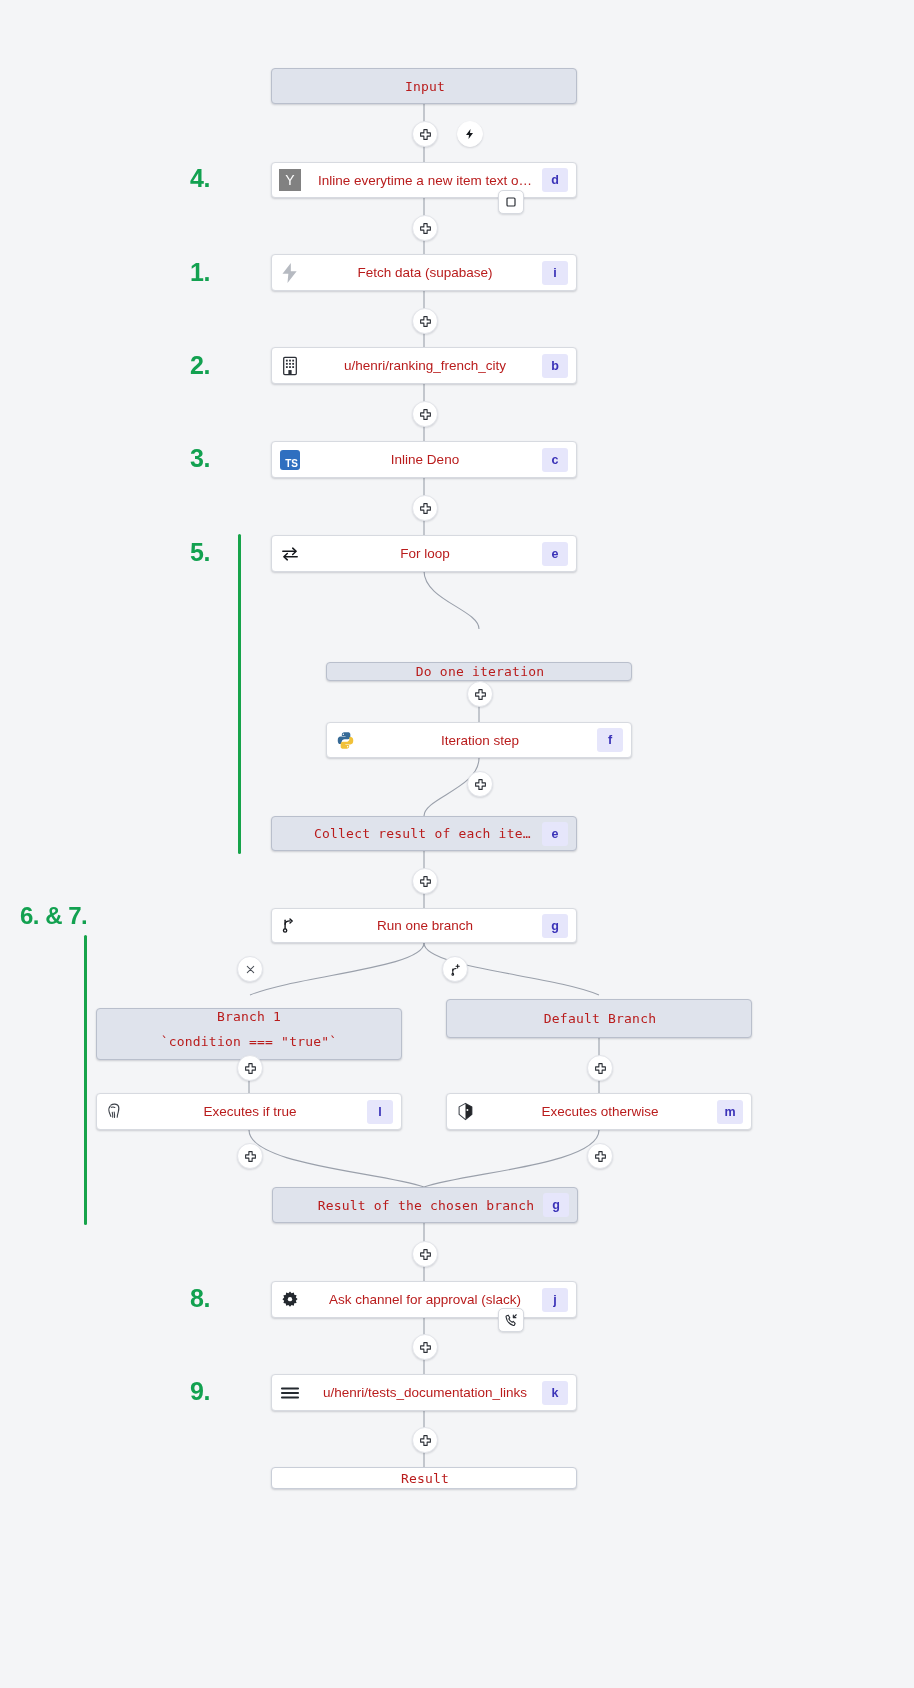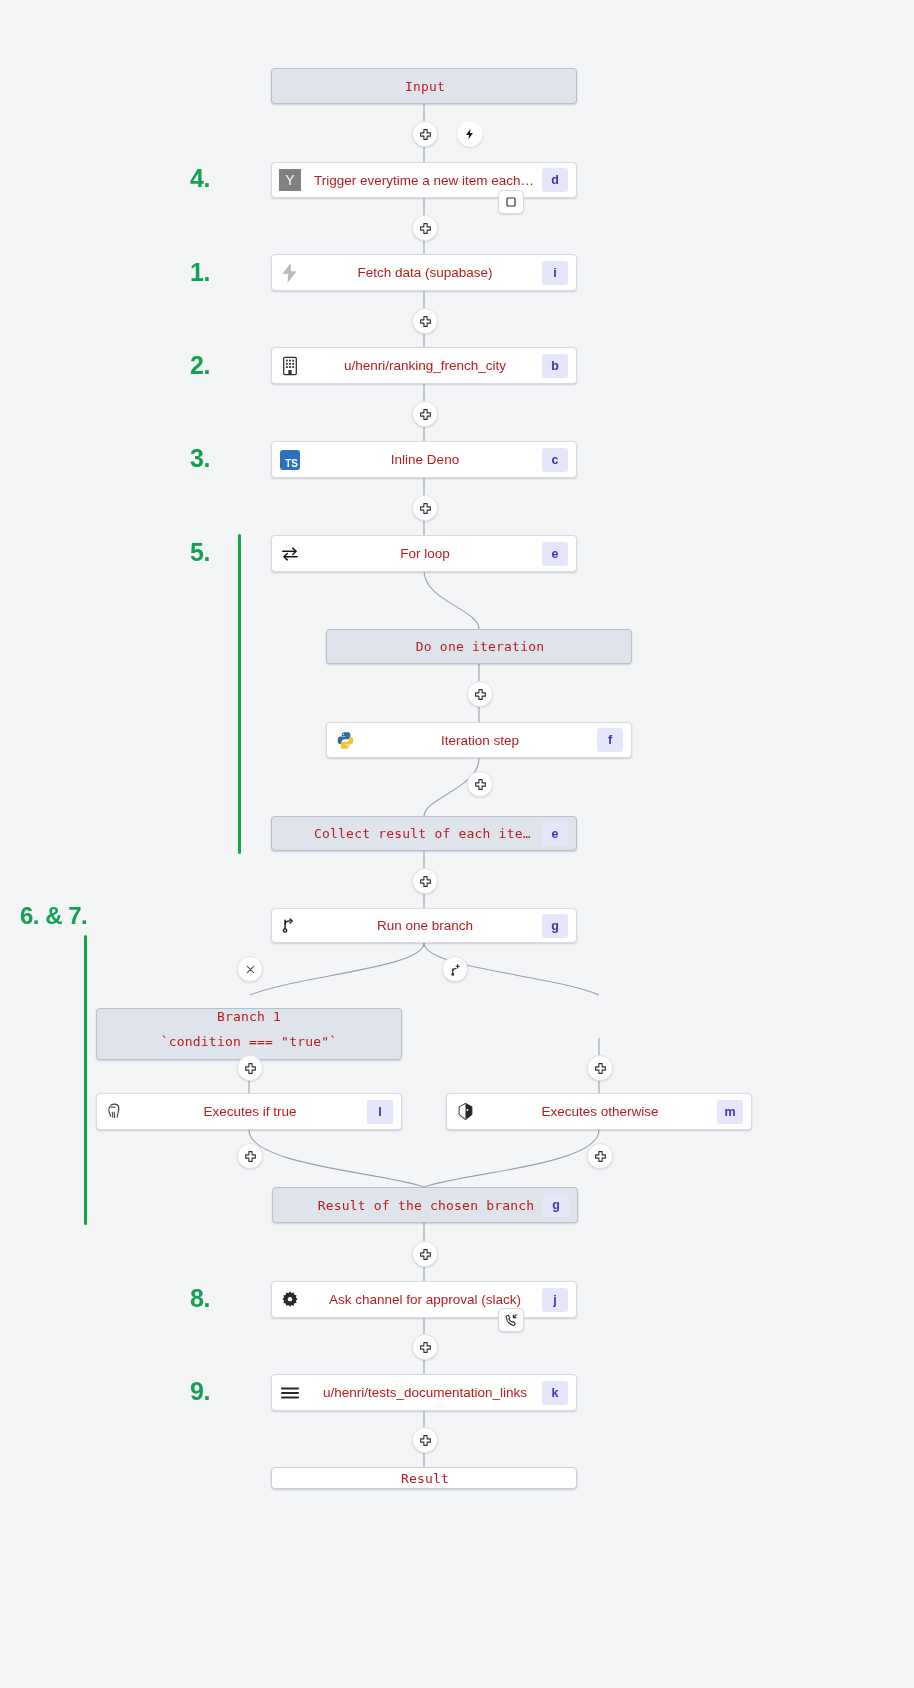--- a/index.html
+++ b/index.html
@@ -239,21 +239,21 @@
   <div class="handle" style="left:457px; top:121px; border-color:#ffffff;">
     <svg width="12" height="14" viewBox="0 0 24 24">
       <path d="M13 2L4 14h6l-1 8 9-12h-6z" fill="#15181d"></path>
     </svg>
   </div>
 
   <div class="node action" style="left:271px; top:162px; width:306px; height:36px;">
     <div class="icon-slot">
       <div class="ico-y">Y</div>
     </div>
-    <div class="label">Trigger everytime a new item each o…</div>
+    <div class="label">Inline everytime a new item text o…</div>
     <div class="badge">d</div>
   </div>
   <div class="chip" style="left:498px; top:190px;">
     <svg width="12" height="12" viewBox="0 0 24 24">
       <rect x="4" y="4" width="16" height="16" rx="2" fill="none" stroke="#2b2f36" stroke-width="2.4"></rect>
     </svg>
   </div>
 
   <div class="handle" style="left:412px; top:215px;">
     <svg width="13" height="13" viewBox="0 0 24 24">
@@ -327,21 +327,21 @@
             <path d="M14 3.5L17.8 7 14 10.5"></path>
           <path d="M19 13H5"></path>
             <path d="M8 9.5L4.2 13 8 16.5"></path>
         </g>
       </svg>
     </div>
     <div class="label">For loop</div>
     <div class="badge">e</div>
   </div>
 
-  <div class="node system mono" style="left:326px; top:629px; width:306px; height:35px;">
+  <div class="node system mono" style="left:326px; top:662px; width:306px; height:19px;">
     <div class="icon-slot"></div>
     <div class="label">Do one iteration</div>
     <div class="badge ghost"></div>
   </div>
 
   <div class="handle" style="left:467px; top:681px;">
     <svg width="13" height="13" viewBox="0 0 24 24">
       <path d="M9 3h6v6h6v6h-6v6H9v-6H3V9h6z" fill="none" stroke="#2b2f36" stroke-width="2" stroke-linejoin="round"></path>
     </svg>
   </div>
@@ -405,20 +405,25 @@
         <path d="M16 3v6M13 6h6"></path>
       </g>
     </svg>
   </div>
 
   <div class="node system mono" style="left:96px; top:1008px; width:306px; height:52px; flex-direction:column; justify-content:center;">
     <div class="label" style="padding:0;">Branch 1</div>
     <div class="label" style="padding:0;">`condition === "true"`</div>
   </div>
 
+  <div class="node system mono" style="left:446px; top:999px; width:306px; height:39px;">
+    <div class="icon-slot"></div>
+    <div class="label">Default Branch</div>
+    <div class="badge ghost"></div>
+  </div>
 
   <div class="handle" style="left:237px; top:1055px;">
     <svg width="13" height="13" viewBox="0 0 24 24">
       <path d="M9 3h6v6h6v6h-6v6H9v-6H3V9h6z" fill="none" stroke="#2b2f36" stroke-width="2" stroke-linejoin="round"></path>
     </svg>
   </div>
   <div class="handle" style="left:587px; top:1055px;">
     <svg width="13" height="13" viewBox="0 0 24 24">
       <path d="M9 3h6v6h6v6h-6v6H9v-6H3V9h6z" fill="none" stroke="#2b2f36" stroke-width="2" stroke-linejoin="round"></path>
     </svg>

